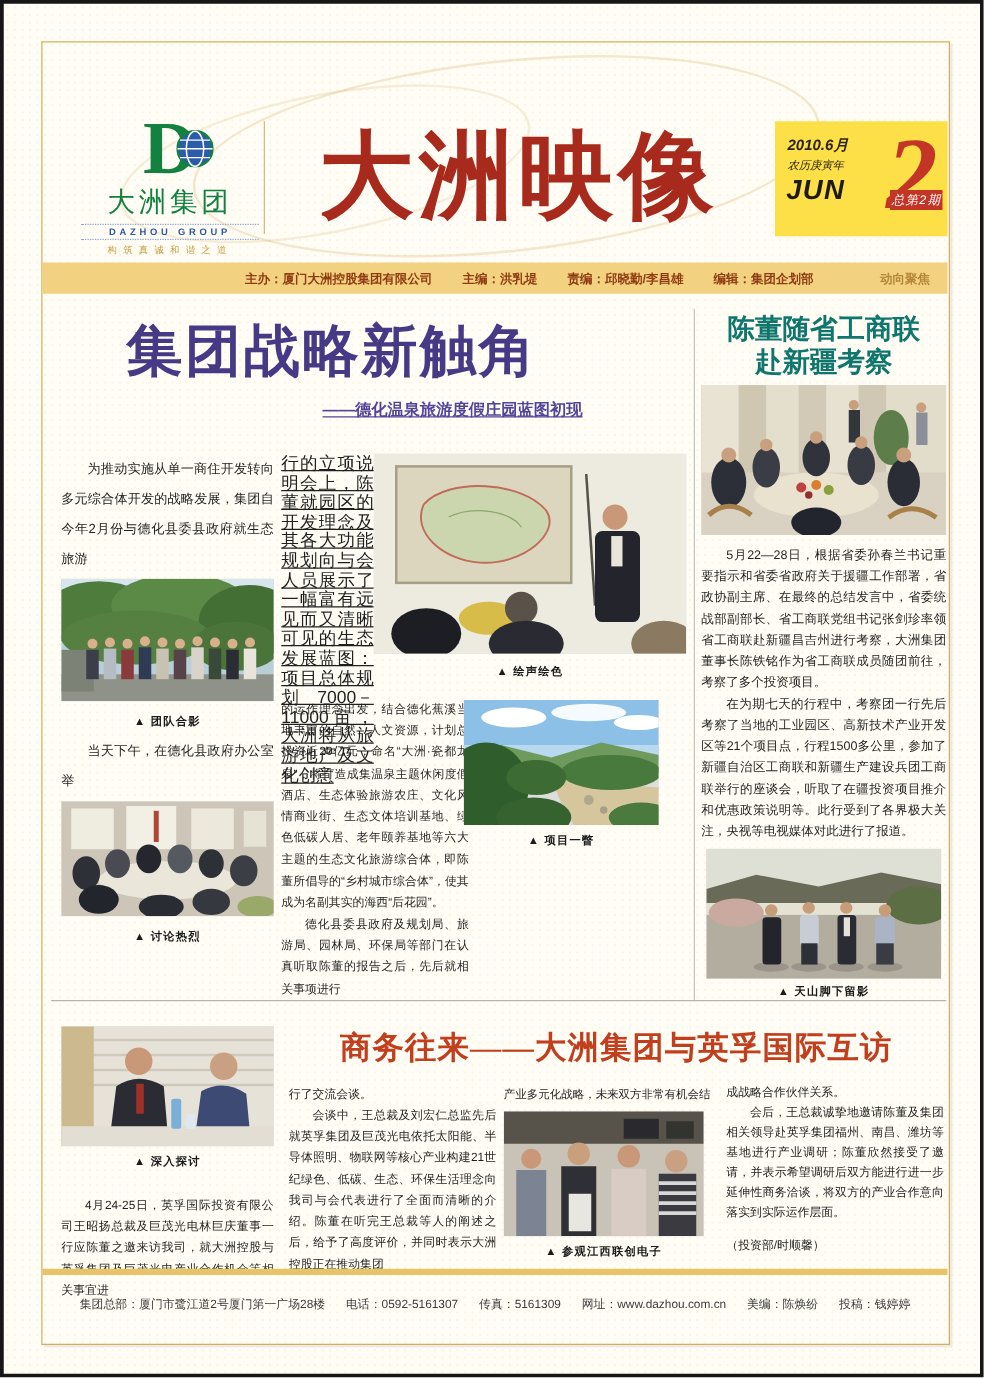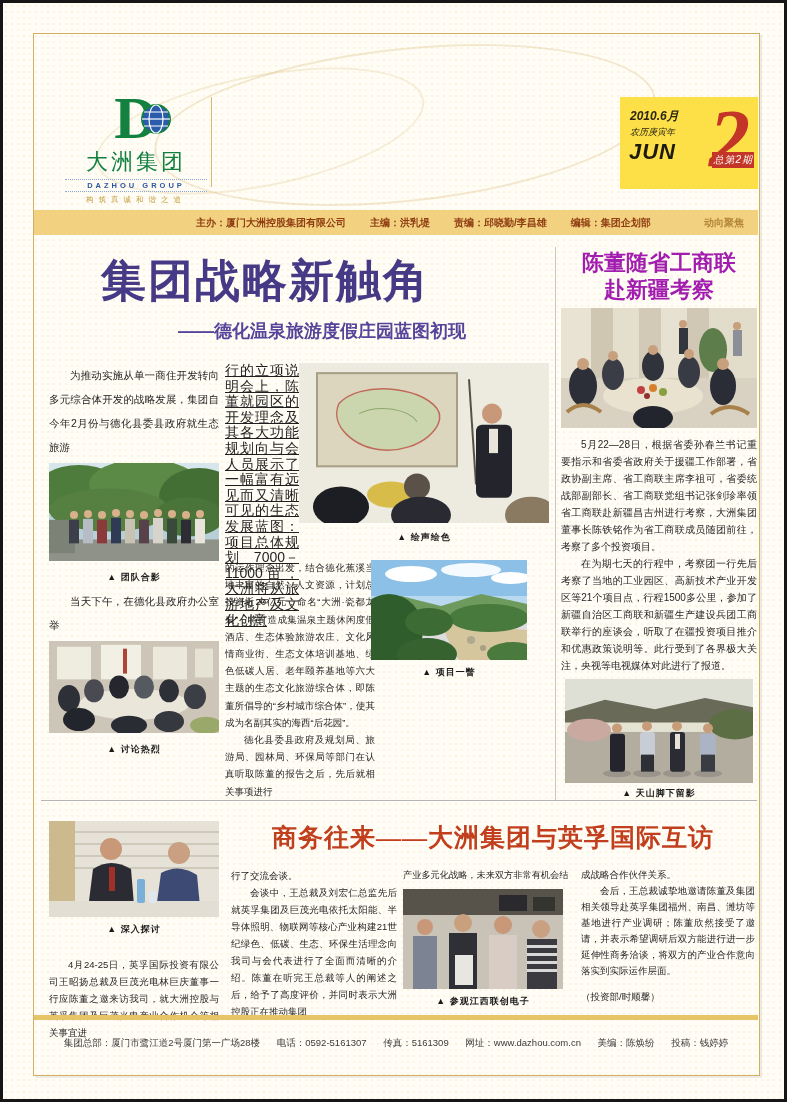--- a/index.html
+++ b/index.html
@@ -48,36 +48,36 @@
   .jt{ text-align:justify;}
   p{margin:0;}
   .ind{text-indent:2em;}
   .cap{font-size:9px;text-align:center;color:#1a1a1a;margin-top:4px;letter-spacing:1px;font-weight:700;}
   .photo{overflow:hidden;background:#ddd;}
   .photo svg{display:block;width:100%;height:100%;}
 
   .main-headline{position:absolute;left:55px;top:248px;width:415px;margin:0;text-align:center;
     font-family:"Liberation Serif",serif;font-size:45px;font-weight:900;color:#463a86;letter-spacing:2px;}
   .main-subtitle{position:absolute;left:55px;top:316px;width:408px;margin:0;text-align:right;
-    font-size:18px;font-weight:700;color:#55459a;}
+    font-size:13px;font-weight:700;color:#55459a;text-decoration:underline;}
 
   .col1{position:absolute;left:46px;top:360px;width:170px;font-size:10.5px;line-height:24px;}
   .col1 .photo{width:170px;margin-top:4px;}
   .col2n{position:absolute;left:222px;top:360px;width:74px;font-size:14px;line-height:15.6px;text-decoration:underline;}
   .photo-present{position:absolute;left:296px;top:360px;width:250px;height:160px;}
   .cap-present{position:absolute;left:296px;top:524px;width:250px;}
   .col2w{position:absolute;left:222px;top:556px;width:150px;font-size:9.5px;line-height:17.2px;}
   .col3{position:absolute;left:377px;top:554px;width:168px;font-size:10px;line-height:17px;}
   .photo-valley{width:156px;height:100px;margin:3px 0 0 -9px;}
   .cap-valley{width:156px;margin-left:-9px;}
   .v-divider{position:absolute;left:552px;top:244px;width:1px;height:554px;background:#c4c4c4;}
   .h-rule{position:absolute;left:38px;top:797px;width:716px;height:1px;background:#b5b5b5;}
 
   .sidebar{position:absolute;left:558px;top:246px;width:196px;}
-  .sb-title{margin:0;text-align:center;font-size:22px;line-height:27px;font-weight:900;color:#a21caf;}
+  .sb-title{margin:0;text-align:center;font-size:22px;line-height:27px;font-weight:900;color:#0f766e;}
   .sb-photo1{width:196px;height:120px;margin-top:5px;}
   .sb-body{margin-top:8px;font-size:10px;line-height:17px;}
   .sb-photo2{width:188px;height:104px;margin:5px auto 0;}
   .sidebar .cap{width:188px;margin-left:auto;margin-right:auto;}
 
   .b-col1{position:absolute;left:46px;top:818px;width:170px;font-size:9.5px;line-height:17px;}
   .b-col1 .photo{width:170px;height:96px;}
   .b-col1 p{margin-top:18px;}
   .b-headline{position:absolute;left:228px;top:818px;width:524px;margin:0;text-align:center;
     font-family:"Liberation Serif",serif;font-size:25px;font-weight:900;color:#c23f1e;letter-spacing:1px;}
@@ -112,20 +112,21 @@
         <line x1="1" y1="15" x2="29" y2="15" stroke="#fff" stroke-width="1.2"></line>
         <line x1="3" y1="8" x2="27" y2="8" stroke="#fff" stroke-width="1"></line>
         <line x1="3" y1="22" x2="27" y2="22" stroke="#fff" stroke-width="1"></line>
       </svg>
     </div>
     <div class="logo-cn">大洲集团</div>
     <div class="logo-en">DAZHOU GROUP</div>
     <div class="logo-slogan">构筑真诚和谐之道</div>
   </div>
   <div class="header-divider"></div>
+  <h1 class="masthead-title">大洲映像</h1>
 
   <div class="issue-box">
     <div class="iss-date">2010.6月</div>
     <div class="iss-lunar">农历庚寅年</div>
     <div class="iss-jun">JUN</div>
     <div class="iss-num">2</div>
     <div class="iss-total">总第2期</div>
   </div>
 
   <div class="pub-bar">
@@ -289,21 +290,21 @@
         <ellipse cx="128" cy="64" rx="11" ry="16" fill="#383a44"></ellipse>
           <circle cx="128" cy="46" r="5" fill="#c9a07e"></circle>
         <ellipse cx="162" cy="78" rx="13" ry="19" fill="#2a2c36"></ellipse>
           <circle cx="162" cy="56" r="6" fill="#c9a07e"></circle>
         <ellipse cx="92" cy="110" rx="20" ry="12" fill="#23252e"></ellipse>
         <path d="M6 104 q16 -14 34 0" stroke="#a8804a" fill="none" stroke-width="4"></path>
         <path d="M150 106 q18 -14 38 0" stroke="#a8804a" fill="none" stroke-width="4"></path>
       </svg>
     </div>
     <div class="sb-body jt">
-      <p class="ind">5月22—28日，根据省委孙春兰书记重要指示和省委省政府关于援疆工作部署，省政协副主席、省工商联主席李祖可，省委统战部副部长、省工商联党组书记张剑珍率领省工商联赴新疆昌吉州进行考察，大洲集团董事长陈铁铭作为省工商联成员随团前往，考察了多个投资项目。</p>
+      <p class="ind">5月22—28日，根据省委孙春兰书记重要指示和省委省政府关于援疆工作部署，省政协副主席、在最终的总结发言中，省委统战部副部长、省工商联党组书记张剑珍率领省工商联赴新疆昌吉州进行考察，大洲集团董事长陈铁铭作为省工商联成员随团前往，考察了多个投资项目。</p>
       <p class="ind">在为期七天的行程中，考察团一行先后考察了当地的工业园区、高新技术产业开发区等21个项目点，行程1500多公里，参加了新疆自治区工商联和新疆生产建设兵团工商联举行的座谈会，听取了在疆投资项目推介和优惠政策说明等。此行受到了各界极大关注，央视等电视媒体对此进行了报道。</p>
     </div>
     <div class="photo sb-photo2">
       <svg viewBox="0 0 188 110" preserveAspectRatio="none">
         <rect width="188" height="110" fill="#e4e2d2"></rect>
           <rect width="188" height="34" fill="#dfe0d5"></rect>
         <path d="M0 34 L40 22 L90 32 L140 20 L188 30 L188 46 L0 46 Z" fill="#6a6a58"></path>
         <rect y="56" width="188" height="54" fill="#b3ada0"></rect>
         <ellipse cx="24" cy="54" rx="22" ry="12" fill="#caa9a0"></ellipse>
         <ellipse cx="170" cy="48" rx="26" ry="16" fill="#5c6e44"></ellipse>

